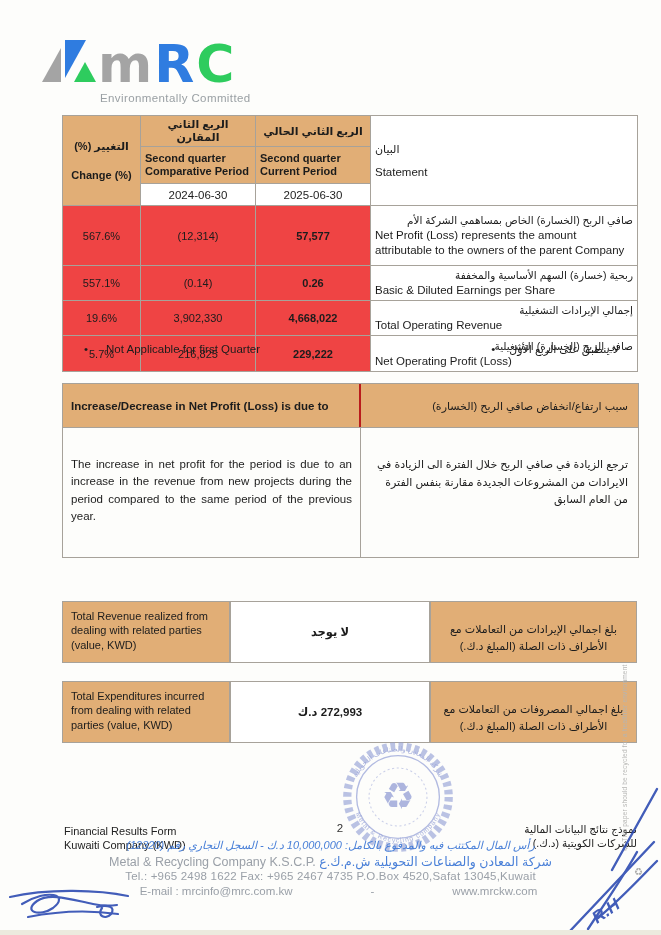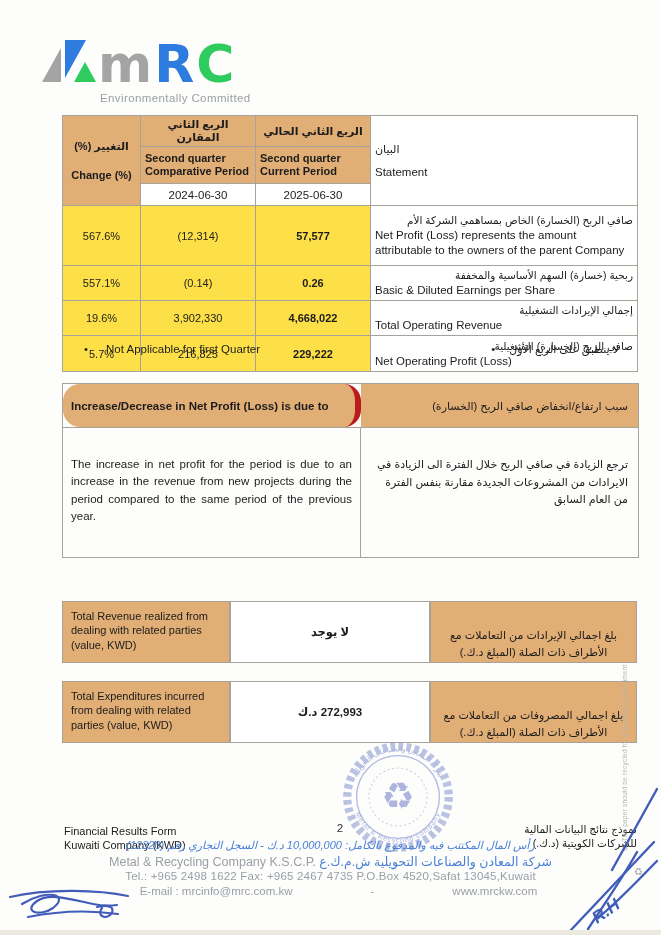--- a/index.html
+++ b/index.html
@@ -19,46 +19,46 @@
   .tan{background:#e1ae76;}
   .hdr-ar{direction:rtl;text-align:center;font-size:11px;font-weight:bold;height:20px;}
   .hdr-en{text-align:left;font-weight:bold;font-size:11px;line-height:1.2;height:32px;vertical-align:top;padding-top:3px;}
   .hdr-change{text-align:center;vertical-align:middle;}
   .hdr-change .ar{direction:rtl;font-weight:bold;margin-bottom:16px;}
   .hdr-change .en{font-weight:bold;}
   .date-cell{background:#fff;text-align:center;font-size:11.5px;height:17px;font-weight:normal;}
   .stmt-hdr{background:#fff;vertical-align:top;padding:3px 6px;}
   .stmt-hdr .ar{direction:rtl;text-align:left;font-size:11px;}
   .stmt-hdr .en{text-align:left;font-size:11.5px;margin-top:10px;}
-  .num{text-align:center;background:#fde047;}
+  .num{text-align:center;background:#ef4444;}
   .num.cur{font-weight:bold;}
   .stmt{background:#fff;vertical-align:top;padding:2px 6px;}
   .stmt .ar{direction:rtl;text-align:right;font-size:10.5px;line-height:1.35;}
   .stmt .en{text-align:left;font-size:11.5px;line-height:1.3;margin-top:1px;}
   .r1{height:60px;} .r2{height:33px;} .r3{height:33px;} .r4{height:36px;}
   
   .notes{position:absolute;left:62px;top:343px;width:575px;display:flex;justify-content:space-between;font-size:11.5px;}
   .note-left{display:flex;gap:18px;padding-left:22px;}
   .note-right{display:flex;gap:14px;padding-right:18px;}
   .note-right .ar-txt{direction:rtl;font-size:11px;}
   
   .reason{position:absolute;left:62px;top:383px;width:575px;border:1px solid #a7a29a;}
   .reason-row{display:flex;}
   .reason-row > div{box-sizing:border-box;}
-  .reason-hdr-en{width:298px;background:#e1ae76;border-right:6px solid #b91c1c;padding:16px 0 14px 8px;font-weight:bold;font-size:11.5px;border-radius:17px;}
+  .reason-hdr-en{width:298px;background:#e1ae76;border-right:2px solid #b91c1c;padding:16px 0 14px 8px;font-weight:bold;font-size:11.5px;}
   .reason-hdr-ar{width:277px;background:#e1ae76;direction:rtl;text-align:right;padding:16px 10px 14px 8px;font-size:11px;}
   .reason-body-en{width:298px;border-right:1px solid #a7a29a;border-top:1px solid #a7a29a;padding:28px 8px;font-size:11.5px;line-height:1.5;text-align:justify;height:130px;}
   .reason-body-ar{width:277px;border-top:1px solid #a7a29a;direction:rtl;text-align:right;padding:28px 10px;font-size:11px;line-height:1.6;height:130px;}
   
   .rp{position:absolute;left:62px;width:575px;height:62px;display:flex;}
   .rp1{top:601px;} .rp2{top:681px;}
   .rp > div{box-sizing:border-box;border:1px solid #a7a29a;}
   .rp-label{width:168px;background:#e1ae76;font-weight:normal;font-size:11px;line-height:1.3;padding:7px 8px;}
   .rp-value{width:200px;background:#fff;border-left:none;border-right:none;display:flex;align-items:center;justify-content:center;font-weight:bold;font-size:11.5px;direction:rtl;}
-  .rp-ar{width:207px;background:#e1ae76;direction:rtl;text-align:center;font-size:11px;line-height:1.5;padding:25px 8px;}
+  .rp-ar{width:207px;background:#e1ae76;direction:rtl;text-align:center;font-size:11px;line-height:1.5;padding:19px 8px;}
   
   .stamp{position:absolute;left:339px;top:738px;opacity:.85;}
   
   .page-num{position:absolute;top:822px;left:0;width:680px;text-align:center;font-size:11.5px;color:#333;}
   .foot-left{position:absolute;left:64px;top:824px;font-size:11px;line-height:1.3;color:#222;}
   .foot-right{position:absolute;right:24px;top:822px;font-size:10.5px;line-height:1.35;color:#222;direction:rtl;text-align:right;}
   .capital-line{position:absolute;top:839px;left:0;width:661px;text-align:center;direction:rtl;font-size:11px;color:#4a80d8;font-style:italic;}
   .company-line{position:absolute;top:854px;left:0;width:661px;text-align:center;font-size:12.5px;}
   .company-line .en{color:#9aa0a8;} .company-line .ar{color:#4a80d8;direction:rtl;}
   .tel-line{position:absolute;top:870px;left:0;width:661px;text-align:center;font-size:11.5px;color:#9aa0a8;letter-spacing:.2px;}

